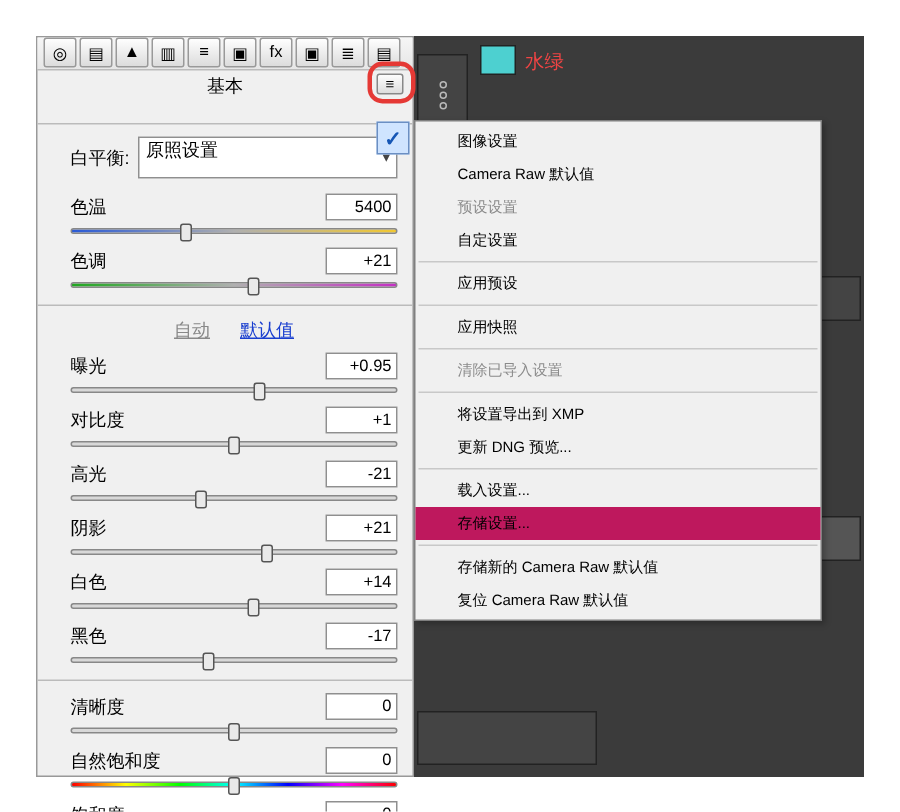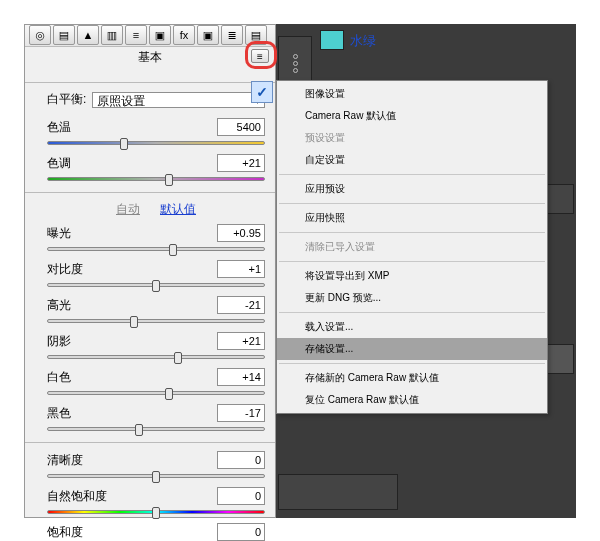--- a/index.html
+++ b/index.html
@@ -7,21 +7,21 @@
   .stage { position: absolute; left: 24px; top: 24px; width: 552px; height: 494px; }
   .acr-panel { position: absolute; left: 0; top: 0; width: 252px; height: 494px; background: #f0f0f0; border: 1px solid #999; }
   .toolbar { height: 22px; display: flex; gap: 0; padding: 0 4px; border-bottom: 1px solid #bbb; background: linear-gradient(#f6f6f6,#e6e6e6); }
   .tbtn { width: 22px; height: 20px; border: 1px solid #999; border-radius: 2px; background: linear-gradient(#fefefe,#dcdcdc); margin-right: 2px; display: flex; align-items: center; justify-content: center; font-size: 11px; }
   .panel-title { text-align: center; font-size: 12px; padding: 2px 0 16px; border-bottom: 1px solid #bbb; position: relative; }
   .flyout-btn { position: absolute; right: 6px; top: 2px; width: 18px; height: 14px; border: 1px solid #888; border-radius: 2px; background: linear-gradient(#fdfdfd,#ddd); display: flex; align-items: center; justify-content: center; font-size: 10px; }
   .flyout-circle { position: absolute; right: -2px; top: -6px; width: 32px; height: 28px; border: 3px solid #e53935; border-radius: 10px; pointer-events: none; }
   .body { padding: 8px 10px 0 22px; }
   .row-wb { display: flex; align-items: center; gap: 6px; margin-bottom: 10px; }
   .row-wb label { font-size: 12px; }
-  .row-wb .select { flex: 1; height: 16px; border: 1px solid #8f8f8f; background: #fff; font-size: 12px; padding: 0 4px; position: relative; }
+  .row-wb .select { flex: 1; height: 28px; border: 1px solid #8f8f8f; background: #fff; font-size: 12px; padding: 0 4px; position: relative; }
   .row-wb .caret { position: absolute; right: 4px; top: 50%; transform: translateY(-50%); font-size: 10px; color: #444; }
   .slider-row { margin-bottom: 6px; }
   .slider-top { display: flex; justify-content: space-between; align-items: center; margin-bottom: 2px; }
   .slider-top span { font-size: 12px; }
   .valbox { width: 48px; height: 18px; border: 1px solid #8f8f8f; background: #fff; font-size: 11px; text-align: right; padding: 1px 3px; }
   .track { position: relative; height: 10px; display: flex; align-items: center; }
   .bar { height: 4px; border: 1px solid #888; border-radius: 2px; flex: 1; background: #d8d8d8; position: relative; }
   .bar.grad-temp { background: linear-gradient(90deg,#2a5ad6,#b0b0b0,#f2c830); }
   .bar.grad-tint { background: linear-gradient(90deg,#1fa81f,#b0b0b0,#c530c5); }
   .bar.grad-sat  { background: linear-gradient(90deg,#ff0000,#ffff00,#00ff00,#00ffff,#0000ff,#ff00ff,#ff0000); }
@@ -30,30 +30,30 @@
   .divider { border-top: 1px solid #bbb; margin: 8px -10px 8px -22px; }
   .auto-row { display: flex; justify-content: center; gap: 20px; font-size: 12px; margin-bottom: 6px; }
   .auto-row .link { color: #1a3fcf; text-decoration: underline; cursor: pointer; }
   .auto-row .disabled { color: #888; text-decoration: underline; }
   
   .dark-bg { position: absolute; left: 252px; top: 0; width: 300px; height: 494px; background: #3b3b3b; }
   .side-tab { position: absolute; left: 254px; top: 12px; width: 34px; height: 54px; background: #444; border: 1px solid #222; display: flex; flex-direction: column; align-items: center; justify-content: center; gap: 2px; }
   .side-tab span { width: 5px; height: 5px; border: 1px solid #bbb; border-radius: 50%; }
   .side-mini { position: absolute; left: 254px; top: 70px; width: 26px; height: 26px; background: #444; border: 1px solid #222; }
   .color-chip { position: absolute; left: 296px; top: 6px; width: 24px; height: 20px; background: #4dd0d0; border: 1px solid #222; }
-  .color-label { position: absolute; left: 326px; top: 8px; font-size: 13px; color: #1d4ed8; }
+  .color-label { position: absolute; left: 326px; top: 8px; font-size: 13px; color: #ef4444; }
   .dark-block { position: absolute; background: #444; border: 1px solid #222; }
   .dark-block.b1 { left: 520px; top: 160px; width: 30px; height: 30px; }
   .dark-block.b2 { left: 520px; top: 320px; width: 30px; height: 30px; background: #555; }
   .dark-block.b3 { left: 254px; top: 450px; width: 120px; height: 36px; }
   
   .menu { position: absolute; left: 252px; top: 56px; width: 272px; background: #f0f0f0; border: 1px solid #7f7f7f; box-shadow: 2px 2px 4px rgba(0,0,0,.25); padding: 2px 0; }
   .checkbox-square { position: absolute; left: -26px; top: 0; width: 22px; height: 22px; border: 1px solid #6b8fc3; background: #cfe4ff; display: flex; align-items: center; justify-content: center; color: #1556b5; font-size: 14px; font-weight: bold; }
   .menu-item { font-size: 10px; padding: 4px 16px 4px 28px; white-space: nowrap; }
-  .menu-item.hover { background: #a3a3a3; }
+  .menu-item.hover { background: #be185d; }
   .menu-item.disabled { color: #8b8b8b; }
   .menu-sep { border-top: 1px solid #c8c8c8; margin: 3px 2px; }
 </style>
 </head>
 <body>
 
 <div class="stage">
   <div class="dark-bg"></div>
   <div class="side-tab">
       <span></span>

